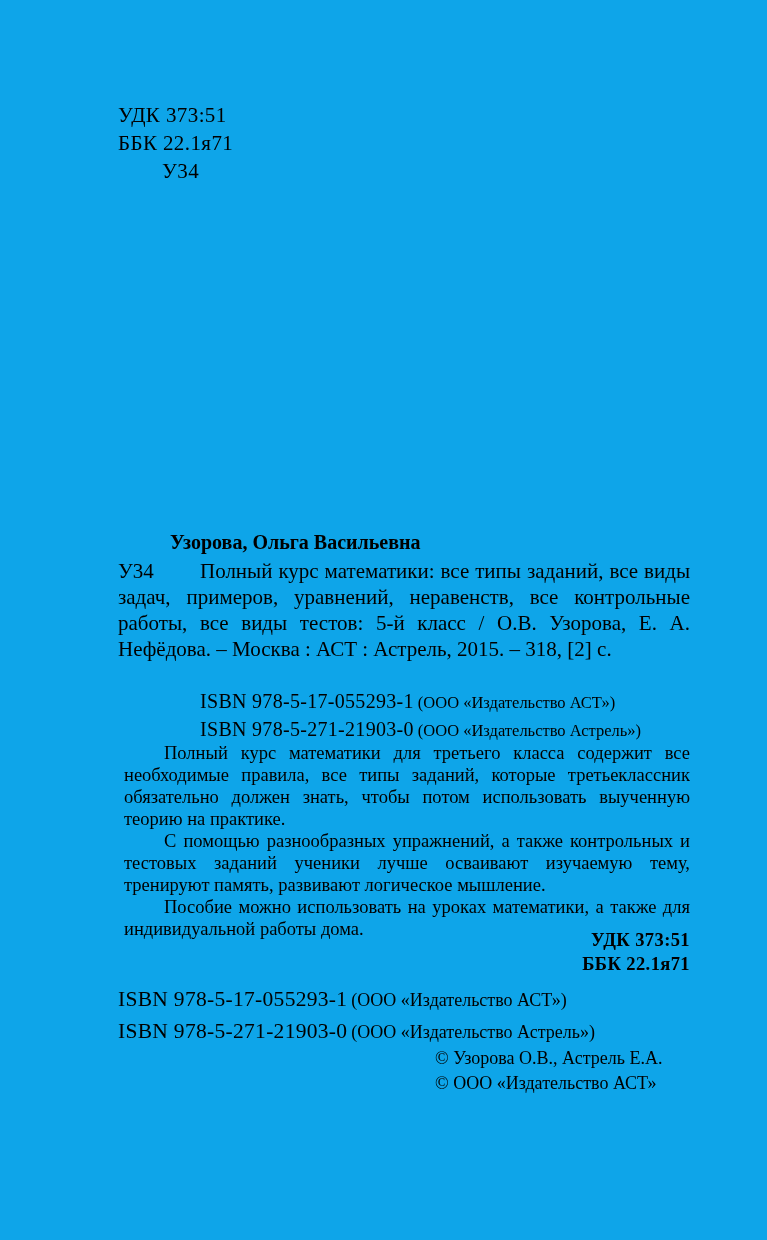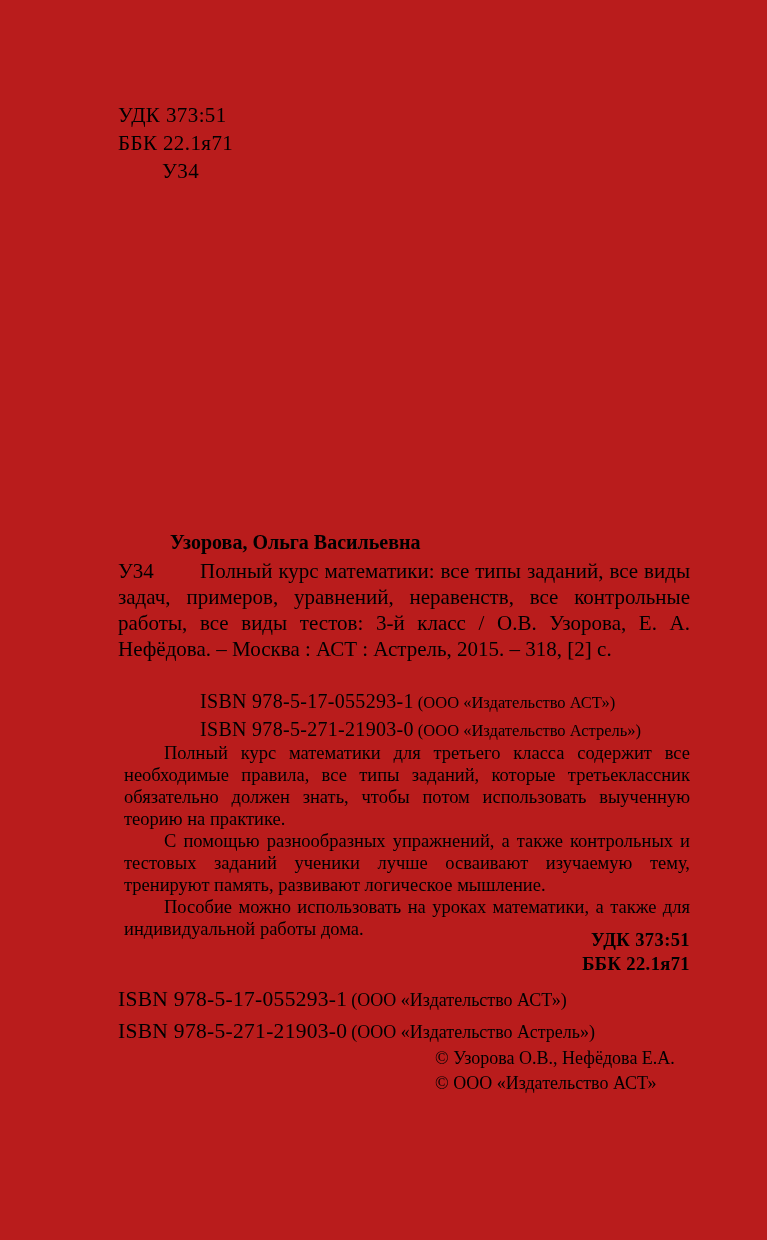--- a/index.html
+++ b/index.html
@@ -1,20 +1,20 @@
 <!DOCTYPE html>
 <html><head>
 <meta charset="utf-8">
 <style>
   html, body { margin: 0; padding: 0; background: #ffffff; }
   .page {
     position: relative;
     width: 767px;
     height: 1240px;
-    background: #b91c1c;
+    background: #0ea5e9;
     color: #000000;
     font-family: "Liberation Serif", "DejaVu Serif", serif;
     overflow: hidden;
   }
   .block { position: absolute; left: 118px; right: 77px; }
 
   
   .top-codes { top: 101px; font-size: 21px; line-height: 28px; letter-spacing: 0.4px; }
   .top-codes .u34 { padding-left: 44px; }
 
@@ -55,21 +55,21 @@
   <div class="block top-codes">
     <div>УДК 373:51</div>
     <div>ББК 22.1я71</div>
     <div class="u34">У34</div>
   </div>
 
   <div class="block author-line">Узорова, Ольга Васильевна</div>
 
   <div class="block catalog-entry">
     <span class="code">У34</span>
-    <p class="desc">Полный курс математики: все типы заданий, все виды задач, примеров, уравнений, неравенств, все контрольные работы, все виды тестов: 3-й класс / О.В. Узорова, Е. А. Нефёдова. – Москва : АСТ : Астрель, 2015. – 318, [2] с.</p>
+    <p class="desc">Полный курс математики: все типы заданий, все виды задач, примеров, уравнений, неравенств, все контрольные работы, все виды тестов: 5-й класс / О.В. Узорова, Е. А. Нефёдова. – Москва : АСТ : Астрель, 2015. – 318, [2] с.</p>
   </div>
 
   <div class="block isbn-block">
     <div class="isbn-line">
       <span class="isbn-num">ISBN 978-5-17-055293-1</span>
       <span class="isbn-pub">(ООО «Издательство АСТ»)</span>
     </div>
     <div class="isbn-line">
       <span class="isbn-num">ISBN 978-5-271-21903-0</span>
       <span class="isbn-pub">(ООО «Издательство Астрель»)</span>
@@ -92,17 +92,17 @@
       <span class="isbn-num">ISBN 978-5-17-055293-1</span>
       <span class="isbn-pub">(ООО «Издательство АСТ»)</span>
     </div>
     <div class="isbn-line">
       <span class="isbn-num">ISBN 978-5-271-21903-0</span>
       <span class="isbn-pub">(ООО «Издательство Астрель»)</span>
     </div>
   </div>
 
   <div class="block copyright">
-    <div>© Узорова О.В., Нефёдова Е.А.</div>
+    <div>© Узорова О.В., Астрель Е.А.</div>
     <div>© ООО «Издательство АСТ»</div>
   </div>
 
 </div>
 
 </body></html>

